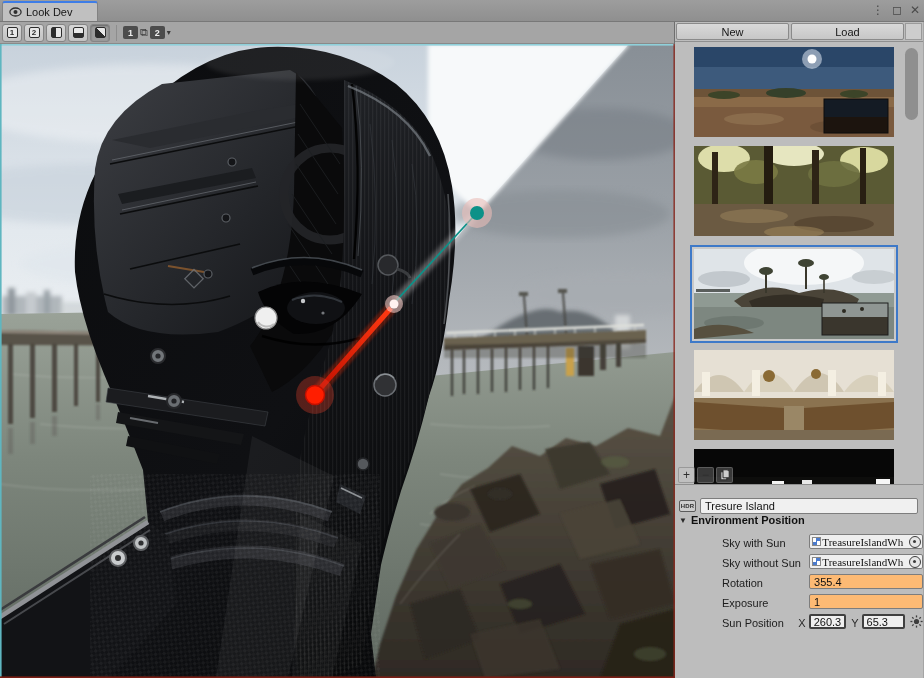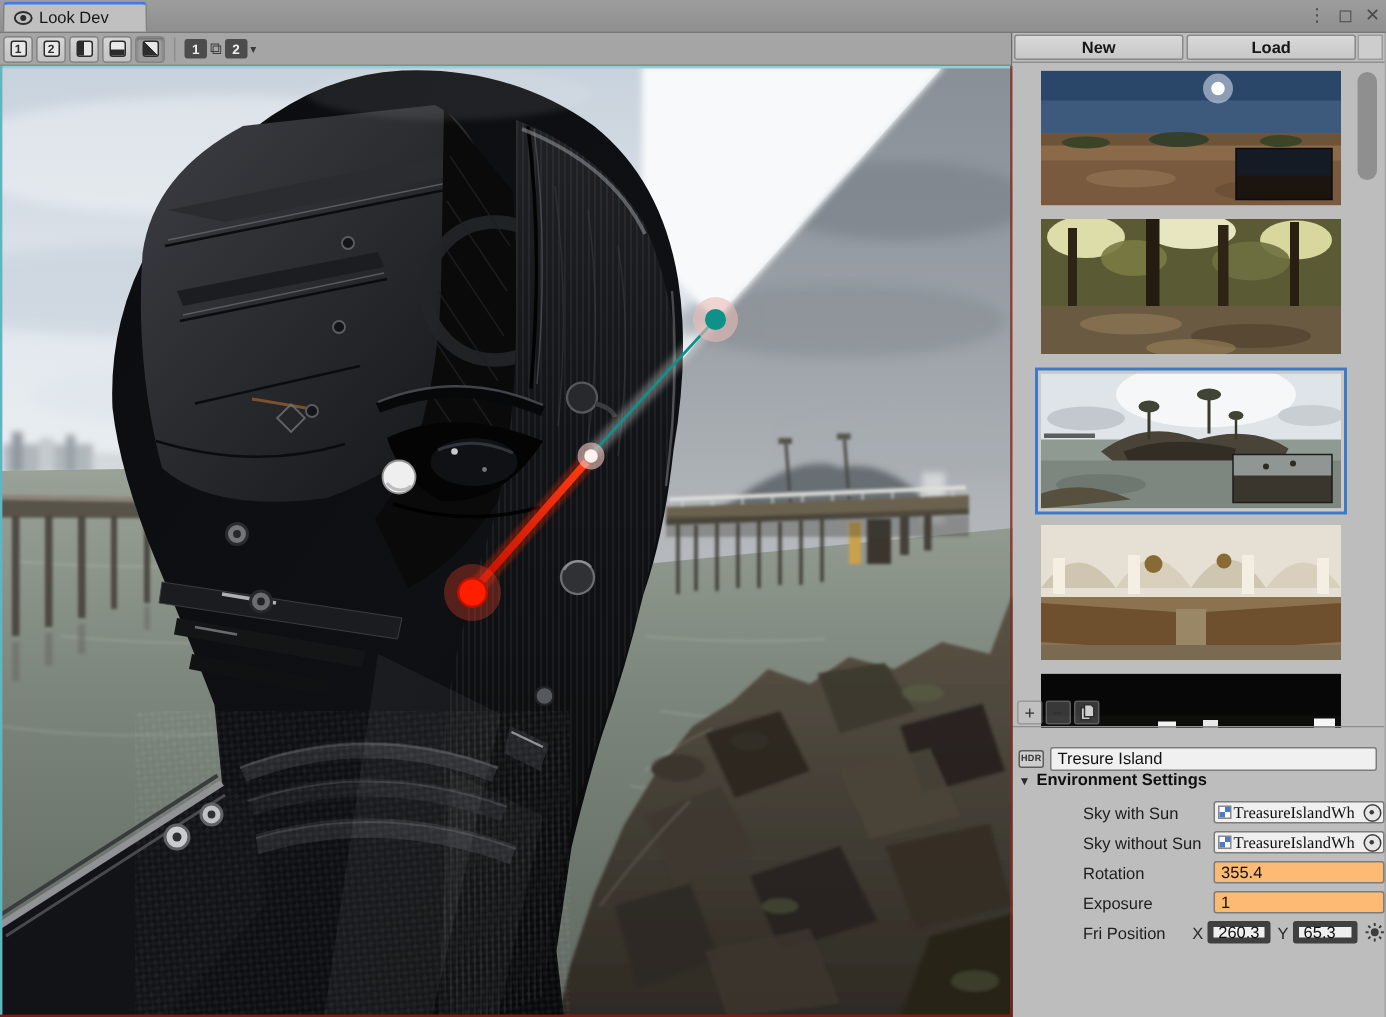--- a/index.html
+++ b/index.html
@@ -40,21 +40,21 @@
 
   
   .right-col { width:248px; display:flex; flex-direction:column; background:#bdbdbd; }
   .panel-tabs { height:18px; display:flex; background:#9c9c9c; border-bottom:1px solid #858585; }
   .panel-tab { flex:1; display:flex; align-items:center; justify-content:center; font-size:11px; color:#1c1c1c;
     border-right:1px solid #8a8a8a; background:#b2b2b2; }
   .panel-tab.active { background:#cdcdcd; }
   .panel-tab.spacer { flex:0 0 46px; background:#9c9c9c; }
   .panel-btn-row { height:20px; display:flex; border-bottom:1px solid #8f8f8f; }
   .panel-btn { flex:1; background:linear-gradient(#d9d9d9,#c7c7c7); border:1px solid #8a8a8a; border-radius:2px; margin:1px;
-    display:flex; align-items:center; justify-content:center; font-size:11px; color:#161616;font-weight:bold; }
+    display:flex; align-items:center; justify-content:center; font-size:11px; color:#161616; }
   .panel-btn-stub { flex:0 0 17px; background:#cdcdcd; border:1px solid #9a9a9a; margin:1px 1px 1px 0; }
 
   .thumb-area { position:relative; height:443px; background:#bdbdbd; overflow:hidden; }
   .thumb-list { position:absolute; left:19px; top:5px; width:200px; }
   .thumb { width:200px; height:90px; margin-bottom:9px; position:relative; overflow:hidden; }
   .thumb svg { display:block; }
   .thumb-sel-wrap { width:208px; height:98px; margin-left:-4px; margin-bottom:7px; border:2px solid #3e79c8; background:#c9c9c9; padding:2px; }
   .thumb-sel-wrap .thumb { margin:0; }
   .scrollbar { position:absolute; right:4px; top:2px; width:15px; height:438px; }
   .scroll-thumb { position:absolute; left:1px; top:4px; width:13px; height:72px; background:#8f8f8f; border-radius:7px; }
@@ -77,21 +77,21 @@
   .obj-field { width:127px; height:15px; background:#efefef; border:1px solid #7d7d7d; border-radius:2px;
     display:flex; align-items:center; padding:0 1px 0 2px; overflow:hidden; }
   .tex-icon { width:9px; height:9px; flex:0 0 9px; border:1px solid #888;
     background:conic-gradient(#4a7acc 25%, #fff 25% 50%, #4a7acc 50% 75%, #fff 75%); margin-right:1px; }
   .obj-text { flex:1; white-space:nowrap; overflow:hidden; color:#111;font-family:Liberation Serif, serif; }
   .picker-icon { flex:0 0 12px; height:12px; border-radius:50%; border:1.4px solid #3c3c3c; position:relative; background:#e6e6e6; }
   .picker-icon::after { content:""; position:absolute; left:3px; top:3px; width:3px; height:3px; border-radius:50%; background:#3c3c3c; }
   .num-field { width:127px; height:15px; background:#fdba74; border:1px solid #7d7d7d; border-radius:2px; padding:0 4px;
     display:flex; align-items:center; color:#111; }
   .axis-label { color:#2a2a2a; margin:0 3px 0 0; }
-  .axis-field { height:15px; background:#efefef; border:4px solid #404040; border-radius:2px; padding:0 3px;
+  .axis-field { height:15px; background:#efefef; border:2px solid #404040; border-radius:2px; padding:0 3px;
     display:flex; align-items:center; color:#111; }
   .sun-btn { margin-left:5px; width:16px; height:16px; display:flex; align-items:center; justify-content:center; }
   .swatch { width:113px; height:14px; background:#565656; border:1px solid #333; }
   .dropper { margin-left:6px; width:14px; height:14px; display:flex; align-items:center; justify-content:center; }
 </style>
 </head>
 <body>
 
 <div class="window">
 
@@ -586,21 +586,21 @@
       </div>
 
       <div class="name-row">
         <div class="hdr-badge">HDR</div>
         <div class="text-field">Tresure Island</div>
       </div>
 
       <div class="settings">
         <div class="settings-header">
           <span class="fold-tri">▼</span>
-          <span>Environment Settings</span>
+          <span>Environment Position</span>
         </div>
 
         <div class="set-row">
           <span class="set-label">Sky with Sun</span>
           <div class="obj-field">
             <span class="tex-icon"></span>
             <span class="obj-text">TreasureIslandWh</span>
             <span class="picker-icon"></span>
           </div>
         </div>
@@ -618,21 +618,21 @@
           <span class="set-label">Rotation</span>
           <div class="num-field">355.4</div>
         </div>
 
         <div class="set-row">
           <span class="set-label">Exposure</span>
           <div class="num-field">1</div>
         </div>
 
         <div class="set-row">
-          <span class="set-label">Fri Position</span>
+          <span class="set-label">Sun Position</span>
           <span class="axis-label">X</span>
           <div class="axis-field" style="width:44px;">260.3</div>
           <span class="axis-label" style="margin-left:5px;">Y</span>
           <div class="axis-field" style="width:53px;">65.3</div>
           <div class="sun-btn">
             <svg width="13" height="13" viewBox="0 0 13 13">
               <circle cx="6.5" cy="6.5" r="2.6" fill="#3c3c3c"></circle>
               <g stroke="#3c3c3c" stroke-width="1.3">
                 <line x1="6.5" y1="0.4" x2="6.5" y2="2.4"></line>
                   <line x1="6.5" y1="10.6" x2="6.5" y2="12.6"></line>

